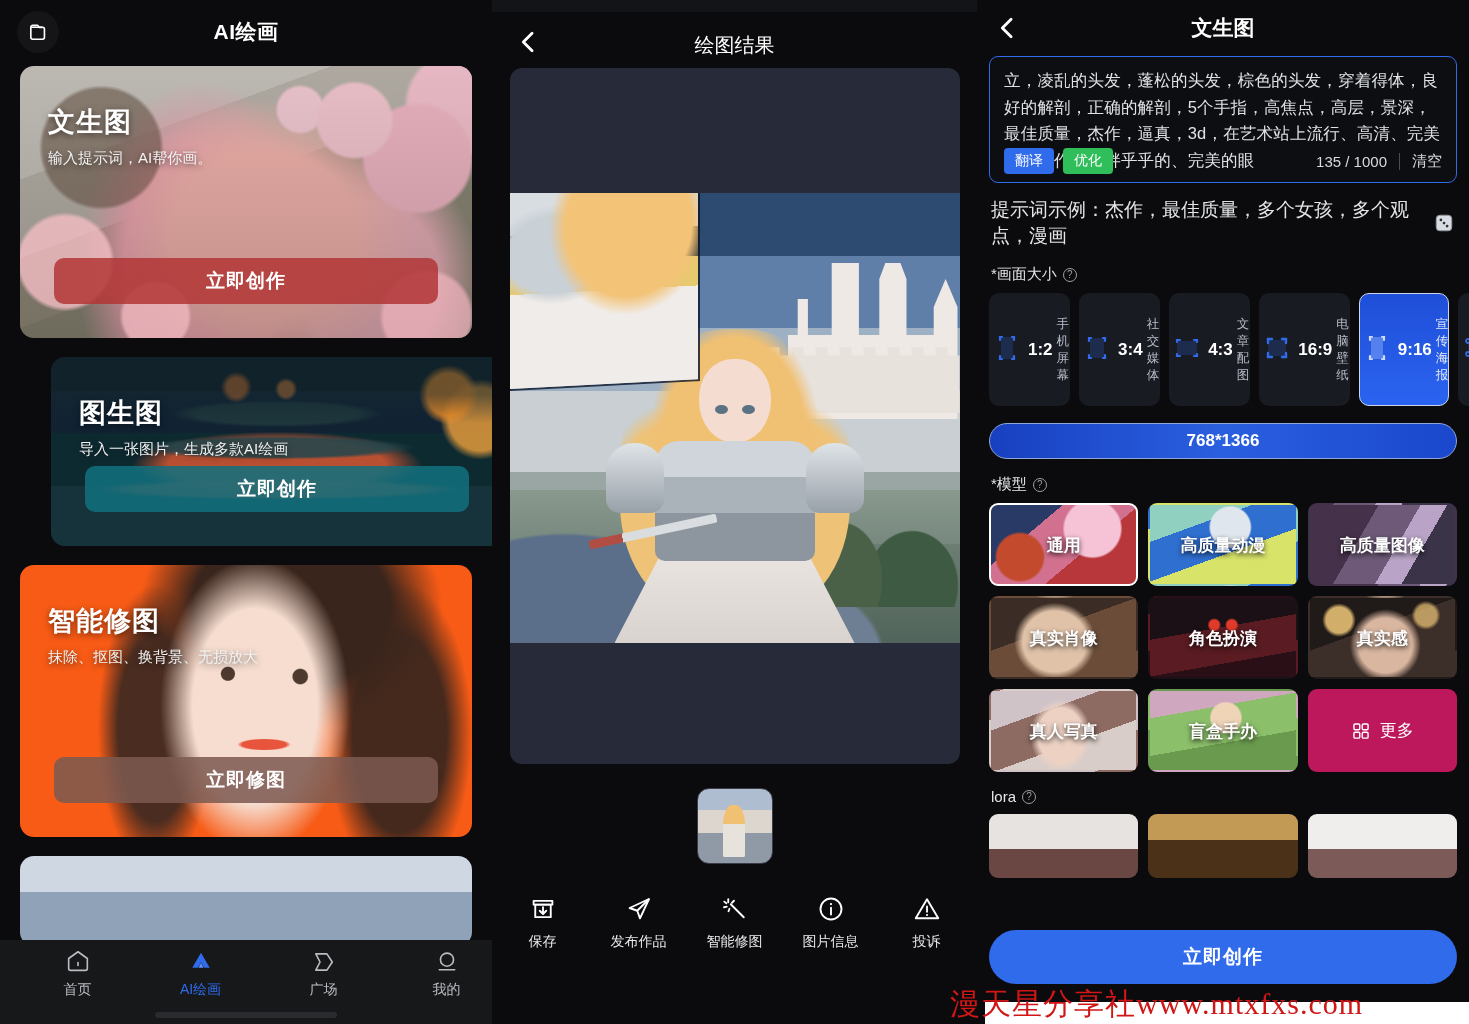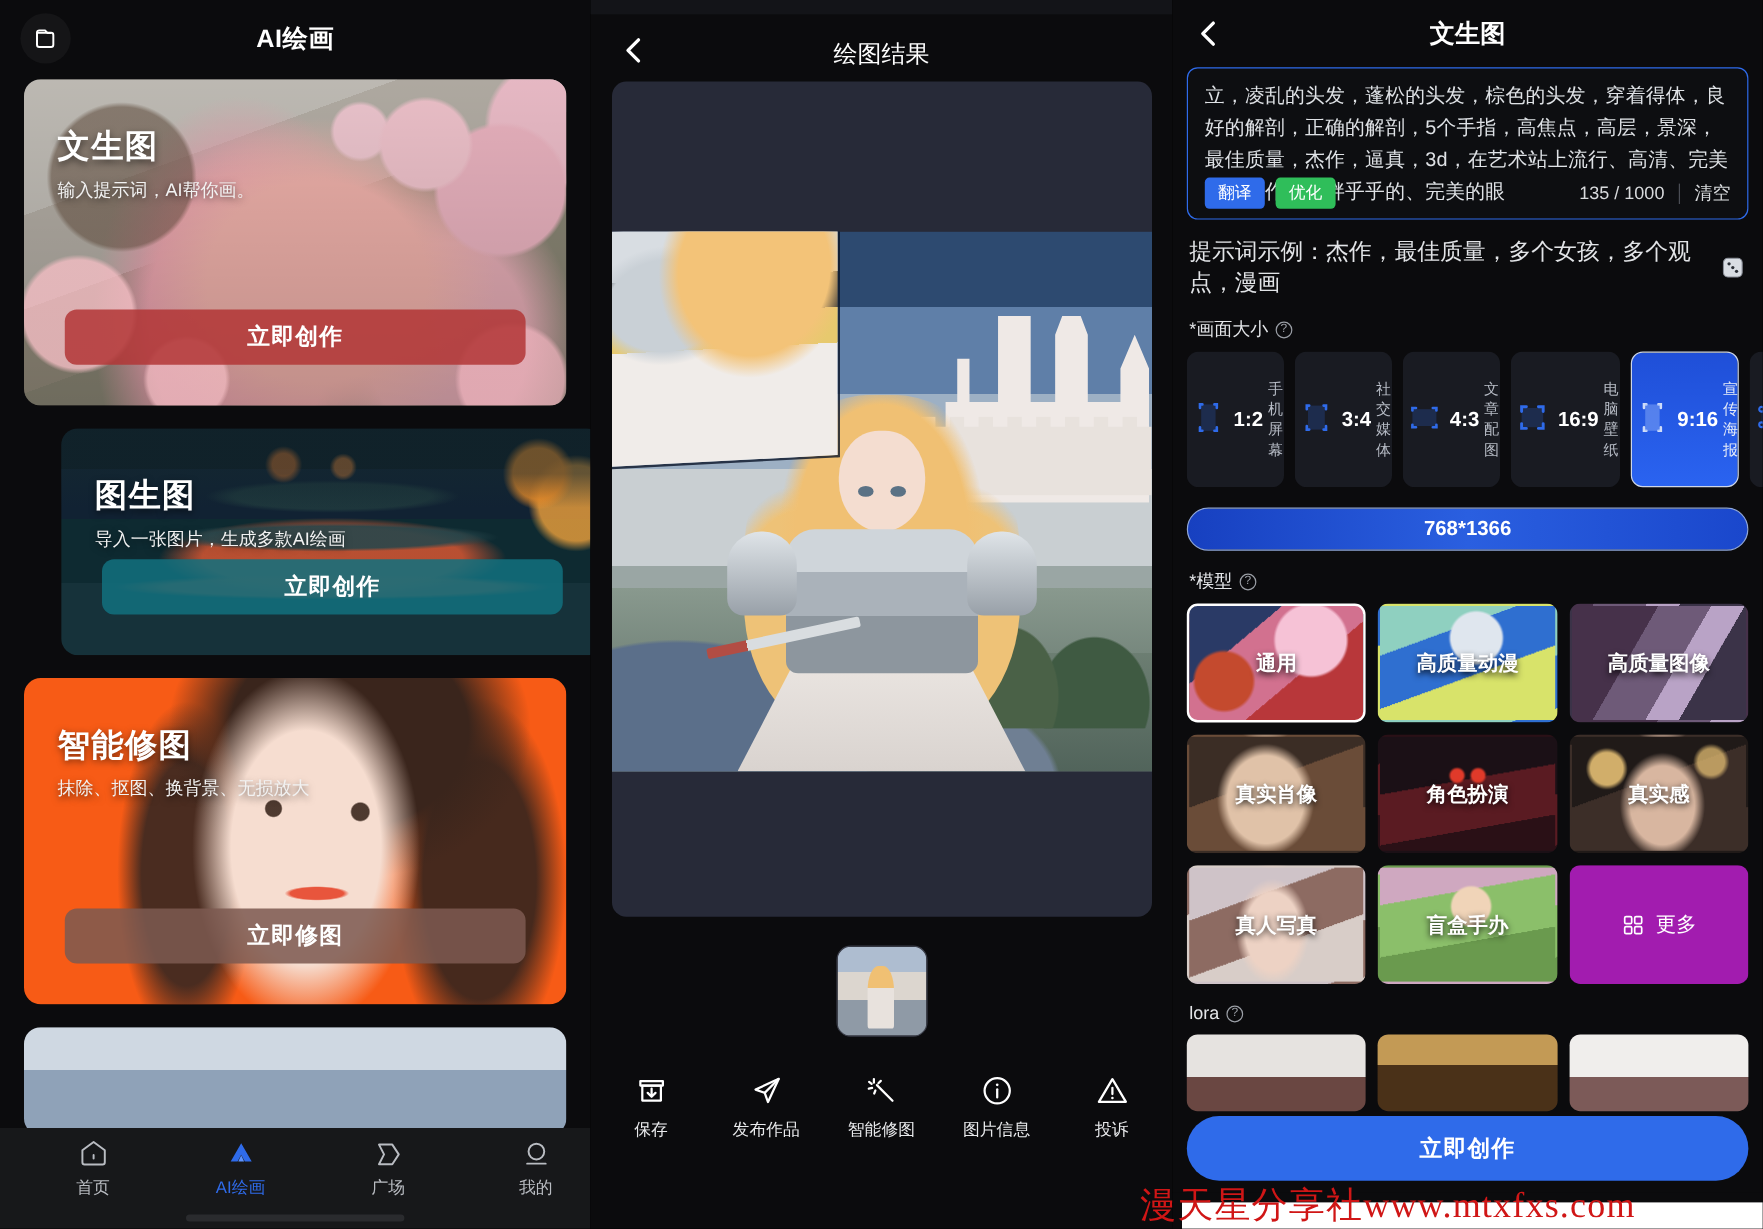--- a/index.html
+++ b/index.html
@@ -226,28 +226,28 @@
   .ratio-name{ color:#fff; font-size:17px; font-weight:700; }
   .ratio-sub{ color:#b7bcc6; font-size:12.5px; }
   .ratio.sel .ratio-sub{ color:#e6ecf8; }
   .size-pill{
     margin:17px 12px 0; height:36px; border-radius:22px; border:1.5px solid #8fa6d8;
     background:linear-gradient(90deg,#1740c0 0%, #2a5fe0 50%, #1a47cc 100%);
     display:flex; align-items:center; justify-content:center; color:#fff; font-size:17px; font-weight:700; cursor:pointer;
   }
   .model-grid{ display:grid; grid-template-columns:repeat(3,1fr); gap:10px; padding:0 12px; }
   .model{
-    position:relative; height:99px; border-radius:9px; overflow:hidden; cursor:pointer; border:2px solid transparent;
+    position:relative; height:83px; border-radius:9px; overflow:hidden; cursor:pointer; border:2px solid transparent;
   }
   .model.sel{ border-color:#fff; }
   .model-name{
     position:absolute; left:0; right:0; top:50%; transform:translateY(-50%);
     text-align:center; color:#fff; font-size:17px; font-weight:700; text-shadow:0 2px 5px rgba(0,0,0,.85);
   }
-  .model.more{ background:#a21caf; display:flex; align-items:center; justify-content:center; gap:9px; }
+  .model.more{ background:#be185d; display:flex; align-items:center; justify-content:center; gap:9px; }
   .more-label{ color:#fff; font-size:17px; }
   .m1{ background:
       radial-gradient(circle at 70% 30%, #f6c2d6 0 24%, transparent 26%),
       radial-gradient(circle at 20% 66%, #c44a2e 0 18%, transparent 20%),
       linear-gradient(140deg,#2a3a66 0 30%, #d2718f 30% 62%, #b8373a 62% 100%); }
   .m2{ background:
       radial-gradient(circle at 55% 28%, #dfe6ee 0 20%, transparent 22%),
       linear-gradient(160deg,#8fd0c0 0 28%, #2f6fd0 28% 58%, #d8e36a 58% 100%); }
   .m3{ background:
       linear-gradient(120deg,#46314a 0 36%, #6e5a78 36% 58%, #b9a3c6 58% 72%, #3b3348 72% 100%); }

